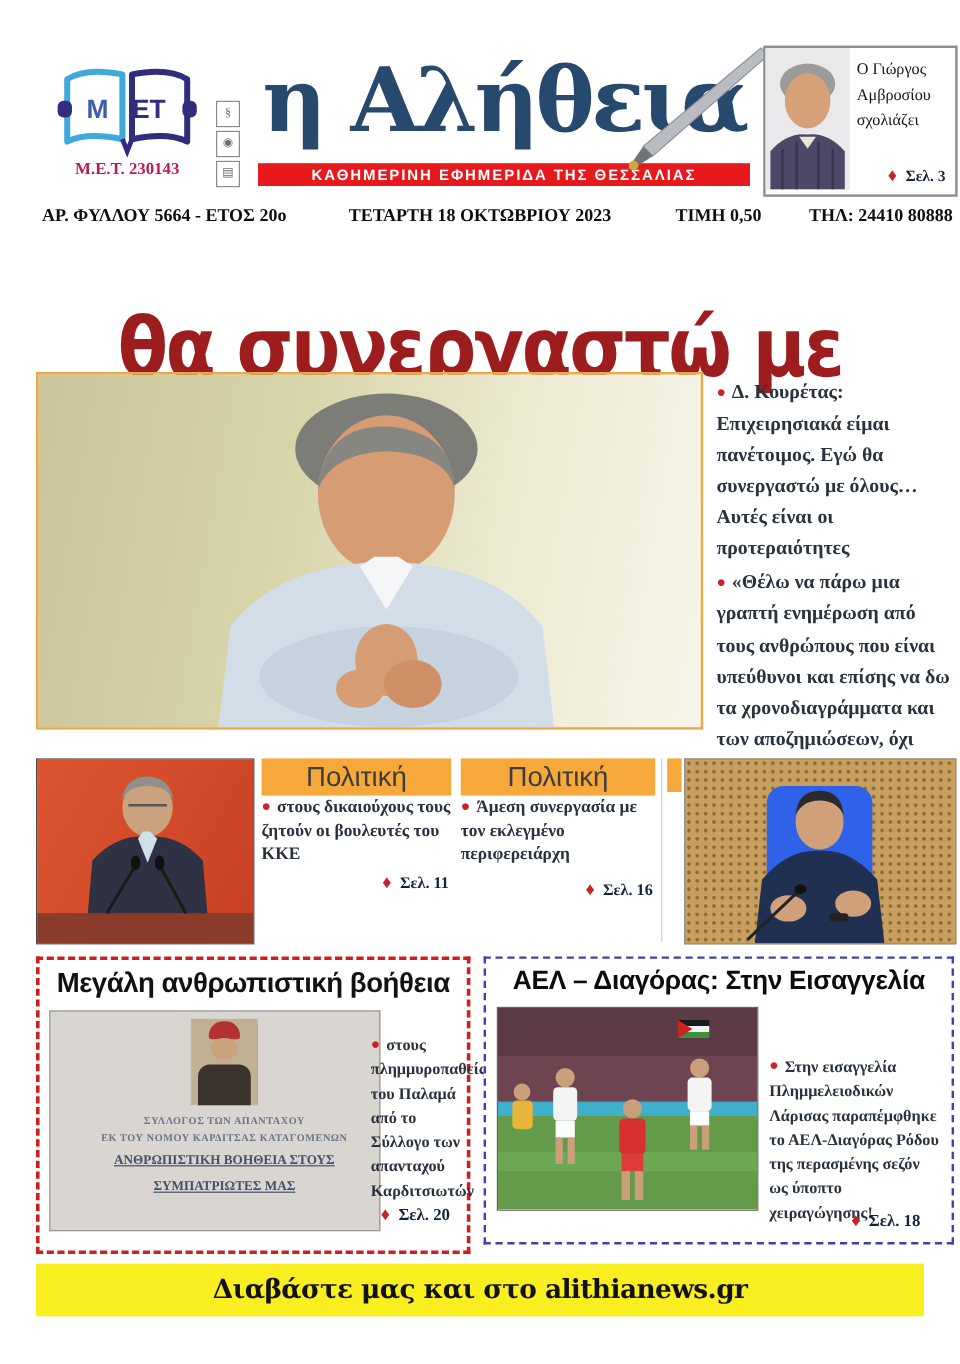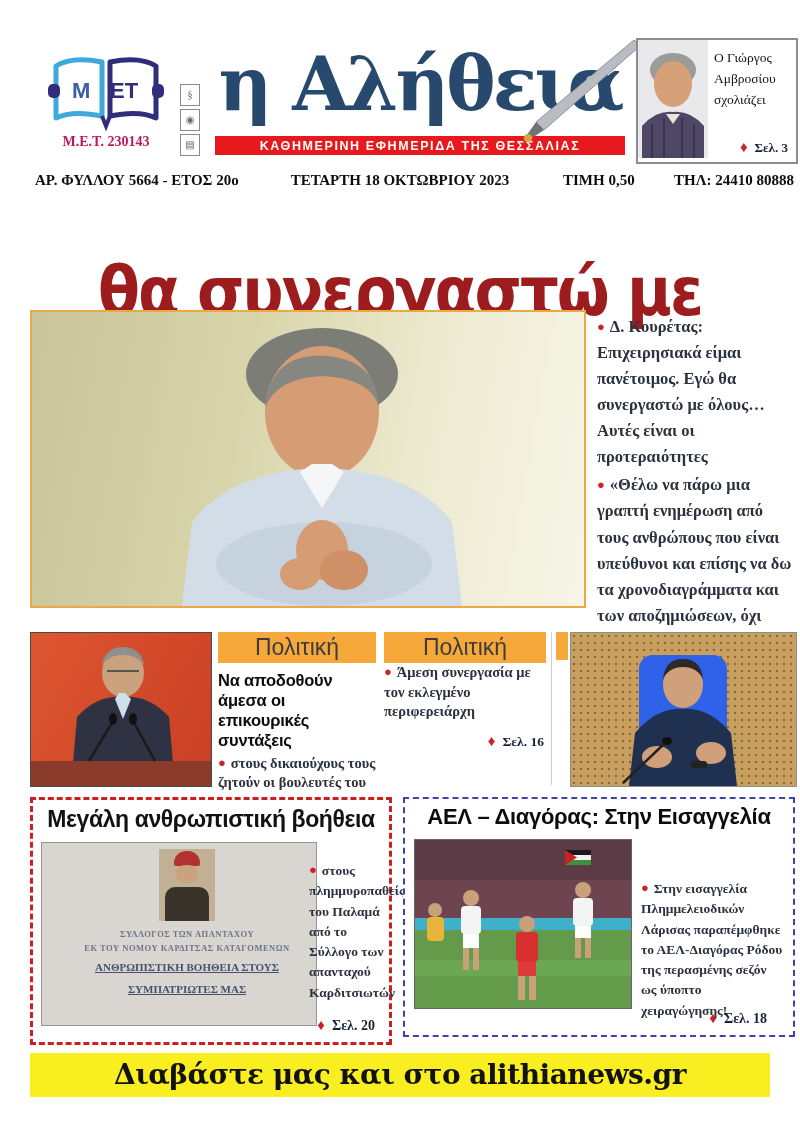--- a/index.html
+++ b/index.html
@@ -89,36 +89,36 @@
   .doc-fez{position:absolute;left:15px;top:2px;width:26px;height:15px;background:#b23232;
            border-radius:12px 12px 2px 2px;}
   .doc-face{position:absolute;left:17px;top:16px;width:22px;height:18px;background:#caa27c;border-radius:45%;}
   .doc-body{position:absolute;left:6px;bottom:0;width:44px;height:34px;background:#3a332c;
             border-radius:10px 10px 0 0;}
   .doc-line{font-size:8.5px;letter-spacing:0.5px;color:#6b7488;font-weight:bold;line-height:1.7;}
   .doc-under{font-size:11px;font-weight:bold;color:#44506e;
              text-decoration:underline;line-height:2;}
   .hum-side{position:absolute;left:276px;top:60px;width:76px;}
   .hum-side .bullet-p{font-size:13.5px;line-height:1.5;}
-  .hum-box .page-ref{position:absolute;right:14px;bottom:8px;font-size:14px;margin-top:12px;}
+  .hum-box .page-ref{position:absolute;right:14px;bottom:20px;font-size:14px;margin-top:12px;}
 
   
   .sports-box{position:absolute;left:403px;top:797px;width:388px;height:236px;
               border:2px dashed #4040b0;background:#fff;}
   .sports-headline{margin:5px 0 6px;text-align:center;font-family:"Liberation Sans",sans-serif;
                    font-weight:bold;font-size:22px;letter-spacing:-0.3px;color:#0c0c0c;}
   .sports-photo{position:absolute;left:9px;top:40px;width:216px;height:168px;border:1px solid #666;}
   .sports-side{position:absolute;left:236px;top:52px;width:142px;}
   .sports-side .bullet-p{font-size:13.5px;line-height:1.5;margin-top:27px;}
   .sports-box .page-ref{position:absolute;right:26px;bottom:8px;font-size:14px;}
 
   
   .banner{position:absolute;left:30px;top:1053px;width:740px;height:44px;background:#f8ee20;
           text-align:center;font-family:"DejaVu Serif",serif;font-weight:bold;
-          font-size:28px;line-height:44px;color:#121212;letter-spacing:-0.5px;}
+          font-size:22px;line-height:44px;color:#121212;letter-spacing:-0.5px;}
 </style>
 </head>
 <body>
 
 <div class="page">
 
   <div class="met-logo">
     <div class="met-book">
       <svg width="124" height="80" viewBox="0 0 124 80">
         <path d="M12 14 Q28 4 58 10 L58 64 Q28 58 12 66 Z" fill="none" stroke="#3fa9dc" stroke-width="5" stroke-linejoin="round"></path>
@@ -211,21 +211,20 @@
       <rect x="0" y="128" width="180" height="25" fill="#8a3b2a"></rect>
       <line x1="58" y1="128" x2="82" y2="88" stroke="#1a1a1a" stroke-width="2.5"></line>
       <line x1="124" y1="128" x2="102" y2="88" stroke="#1a1a1a" stroke-width="2.5"></line>
       <ellipse cx="82" cy="86" rx="4" ry="6" fill="#111"></ellipse>
       <ellipse cx="102" cy="86" rx="4" ry="6" fill="#111"></ellipse>
     </svg>
   </figure>
 
   <div class="pol-box b1">
     <div class="pol-header">Πολιτική</div>
-    <h3 class="pol-headline">Να αποδοθούν άμεσα οι επικουρικές συντάξεις</h3>
     <p class="bullet-p"><span class="dot">●</span><span>στους δικαιούχους τους ζητούν οι βουλευτές του ΚΚΕ</span></p>
     <span class="page-ref">
       <span class="dia">♦</span><span>Σελ. 11</span>
     </span>
   </div>
 
   <div class="pol-box b2">
     <div class="pol-header">Πολιτική</div>
     <p class="bullet-p"><span class="dot">●</span><span>Άμεση συνεργασία με τον εκλεγμένο περιφερειάρχη</span></p>
     <span class="page-ref">

